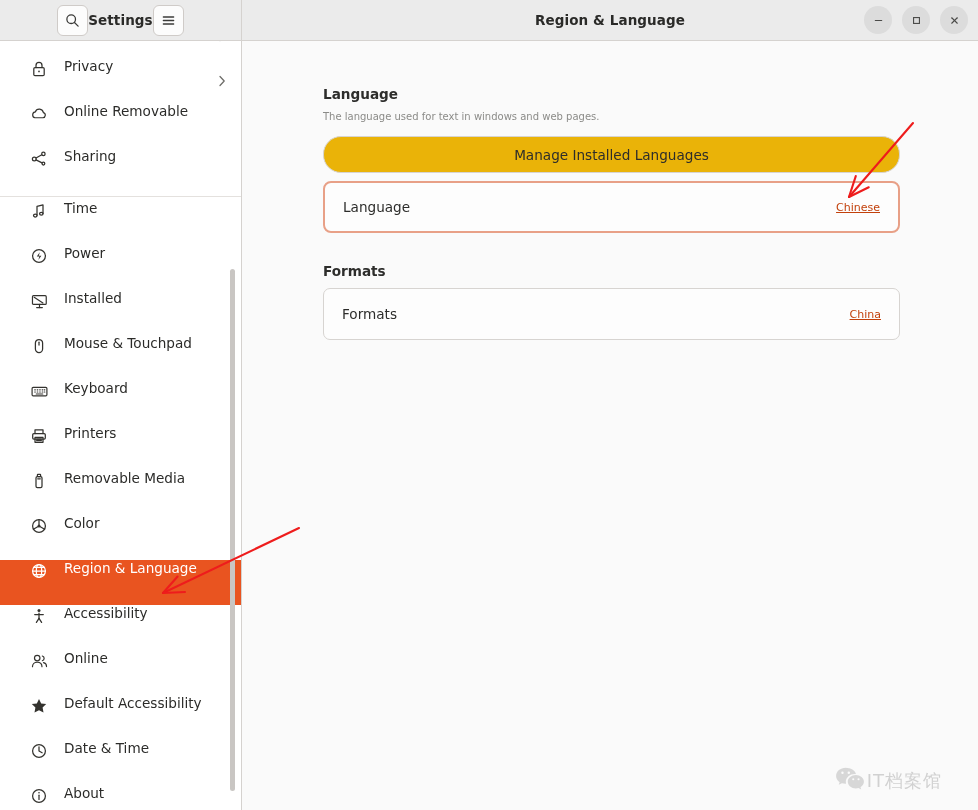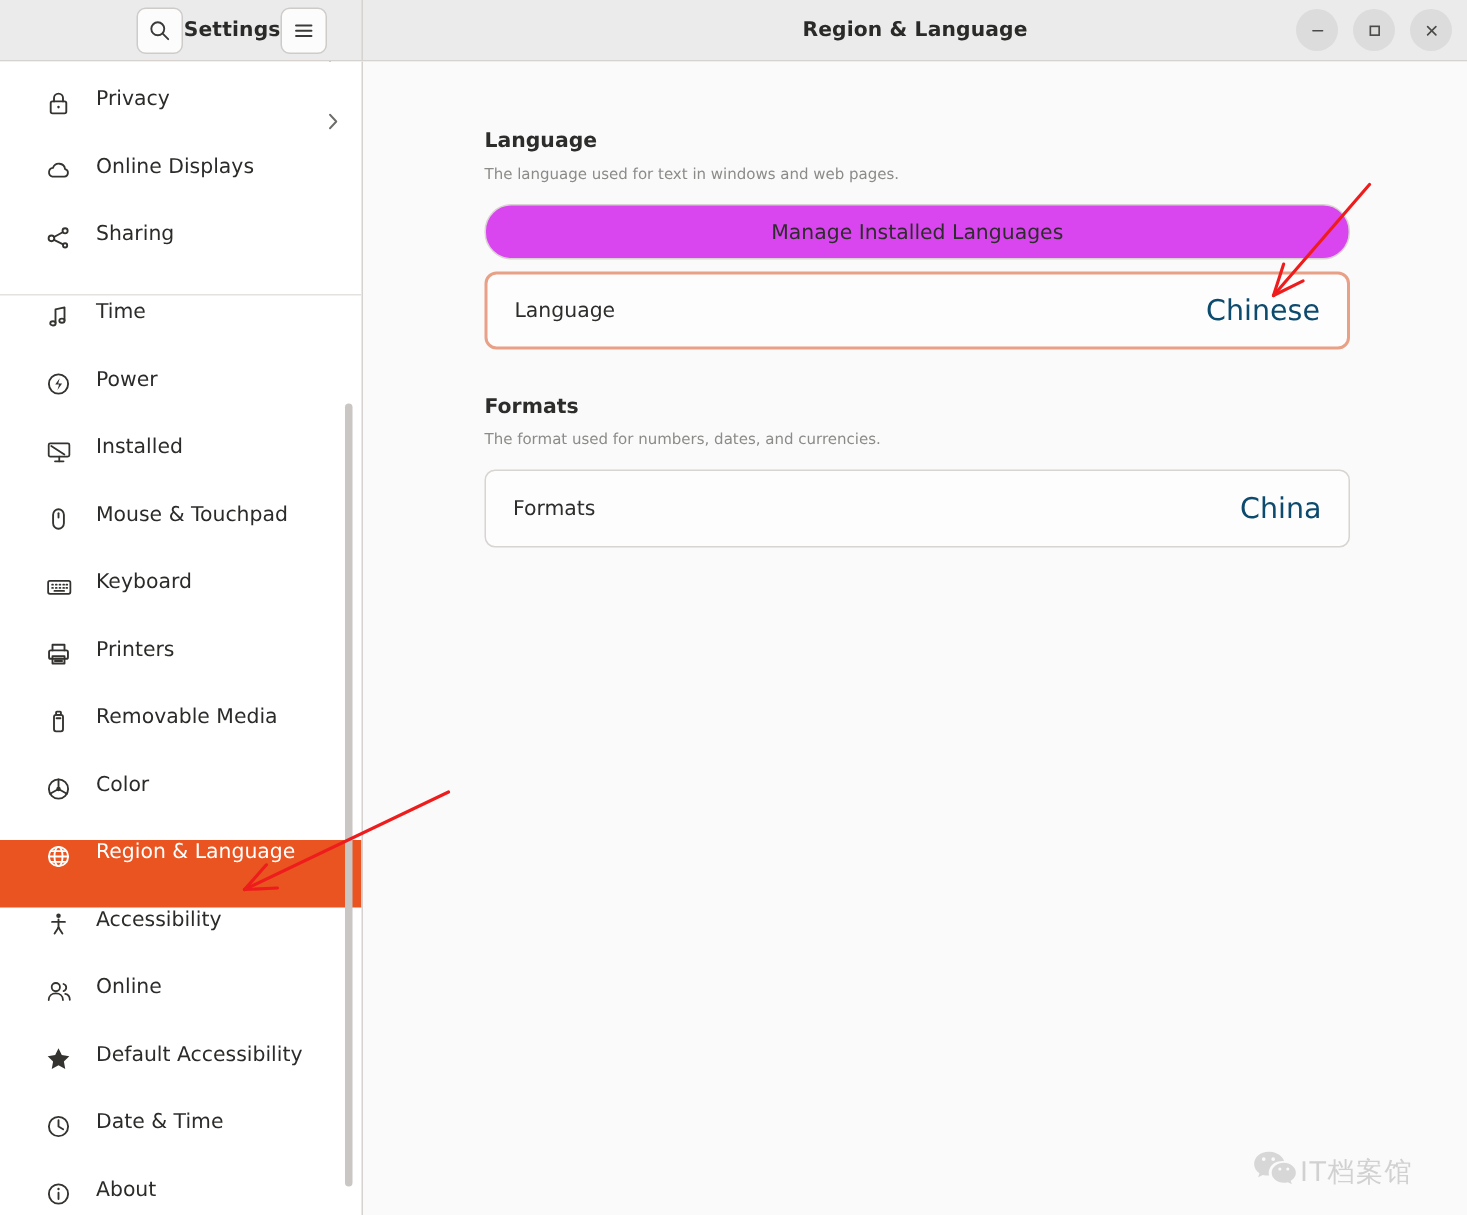--- a/index.html
+++ b/index.html
@@ -23,21 +23,21 @@
     display: flex;
     align-items: stretch;
     background: #ebebeb;
     border-bottom: 1px solid #d5d2cf;
     flex: none;
   }
   .tb-left {
     width: 242px;
     display: flex;
     align-items: center;
-    justify-content: flex-end;
+    justify-content: center;
     padding: 0 23px;
     background: #ebebeb;
     border-right: 1px solid #d5d2cf;
     position: relative;
   }
   .hdr-btn {
     width: 31px; height: 31px;
     border: 1px solid #cfcbc8;
     border-radius: 6px;
     background: #fcfcfc;
@@ -148,21 +148,21 @@
     font-weight: bold;
     color: #2d2d2b;
     margin-bottom: 9px;
   }
   .sec-desc {
     font-size: 10px;
     color: #8b8b88;
     margin-bottom: 14px;
   }
   .card {
-    background: #d946ef;
+    background: #eab308;
     border: 1px solid #d7d4d1;
     border-radius: 18px;
     height: 37px;
     display: flex;
     align-items: center;
     justify-content: center;
     font-size: 13.6px;
     color: #2d2d2b;
     cursor: pointer;
   }
@@ -179,21 +179,21 @@
   }
   .row-card.hl {
     border: 2px solid #e8a087;
     border-radius: 8px;
   }
   .row-card .k {
     font-size: 13.6px; color: #2d2d2b;
   }
   .row-card .v {
     margin-left: auto;
-    font-size: 19px; color: #0c4a6e;
+    font-size: 11px; color: #c2410c; text-decoration: underline;
   }
   .gap { height: 30px; }
 
   
   .watermark {
     position: absolute;
     right: 36px; bottom: 14px;
     display: flex;
     align-items: center;
     gap: 2px;
@@ -310,21 +310,21 @@
                 <polyline points="3,2.5 7.2,7 3,11.5"></polyline>
               </svg>
             </span>
           </div>
           <div class="srow">
             <span class="ic">
               <svg width="19" height="19" viewBox="0 0 20 20" stroke="#34332f" stroke-width="1.25" fill="none" stroke-linecap="round" stroke-linejoin="round">
                 <path d="M5.2 13.4a3.1 3.1 0 0 1 .4-6.1 4.4 4.4 0 0 1 8.5.8 2.7 2.7 0 0 1-.5 5.3H5.2z"></path>
               </svg>
             </span>
-            <span class="lb">Online Displays</span>
+            <span class="lb">Online Removable</span>
           </div>
           <div class="srow">
             <span class="ic">
               <svg width="18" height="18" viewBox="0 0 18 18" stroke="#34332f" stroke-width="1.25" fill="none" stroke-linecap="round" stroke-linejoin="round">
                 <circle cx="13.4" cy="3.9" r="1.7"></circle>
                 <circle cx="4.3" cy="8.9" r="1.9"></circle>
                 <circle cx="13.4" cy="13.6" r="1.4"></circle>
                 <line x1="6" y1="8" x2="11.8" y2="4.8"></line>
                 <line x1="6" y1="9.9" x2="12.1" y2="12.9"></line>
               </svg>
@@ -500,21 +500,20 @@
           <div class="row-card hl">
             <span class="k">Language</span>
             <span class="v">Chinese</span>
           </div>
         </div>
 
         <div class="gap"></div>
 
         <div>
           <div class="sec-title">Formats</div>
-          <div class="sec-desc">The format used for numbers, dates, and currencies.</div>
           <div class="row-card" style="margin-top:0">
             <span class="k">Formats</span>
             <span class="v">China</span>
           </div>
         </div>
 
       </div>
 
       <div class="watermark">
         <span>

